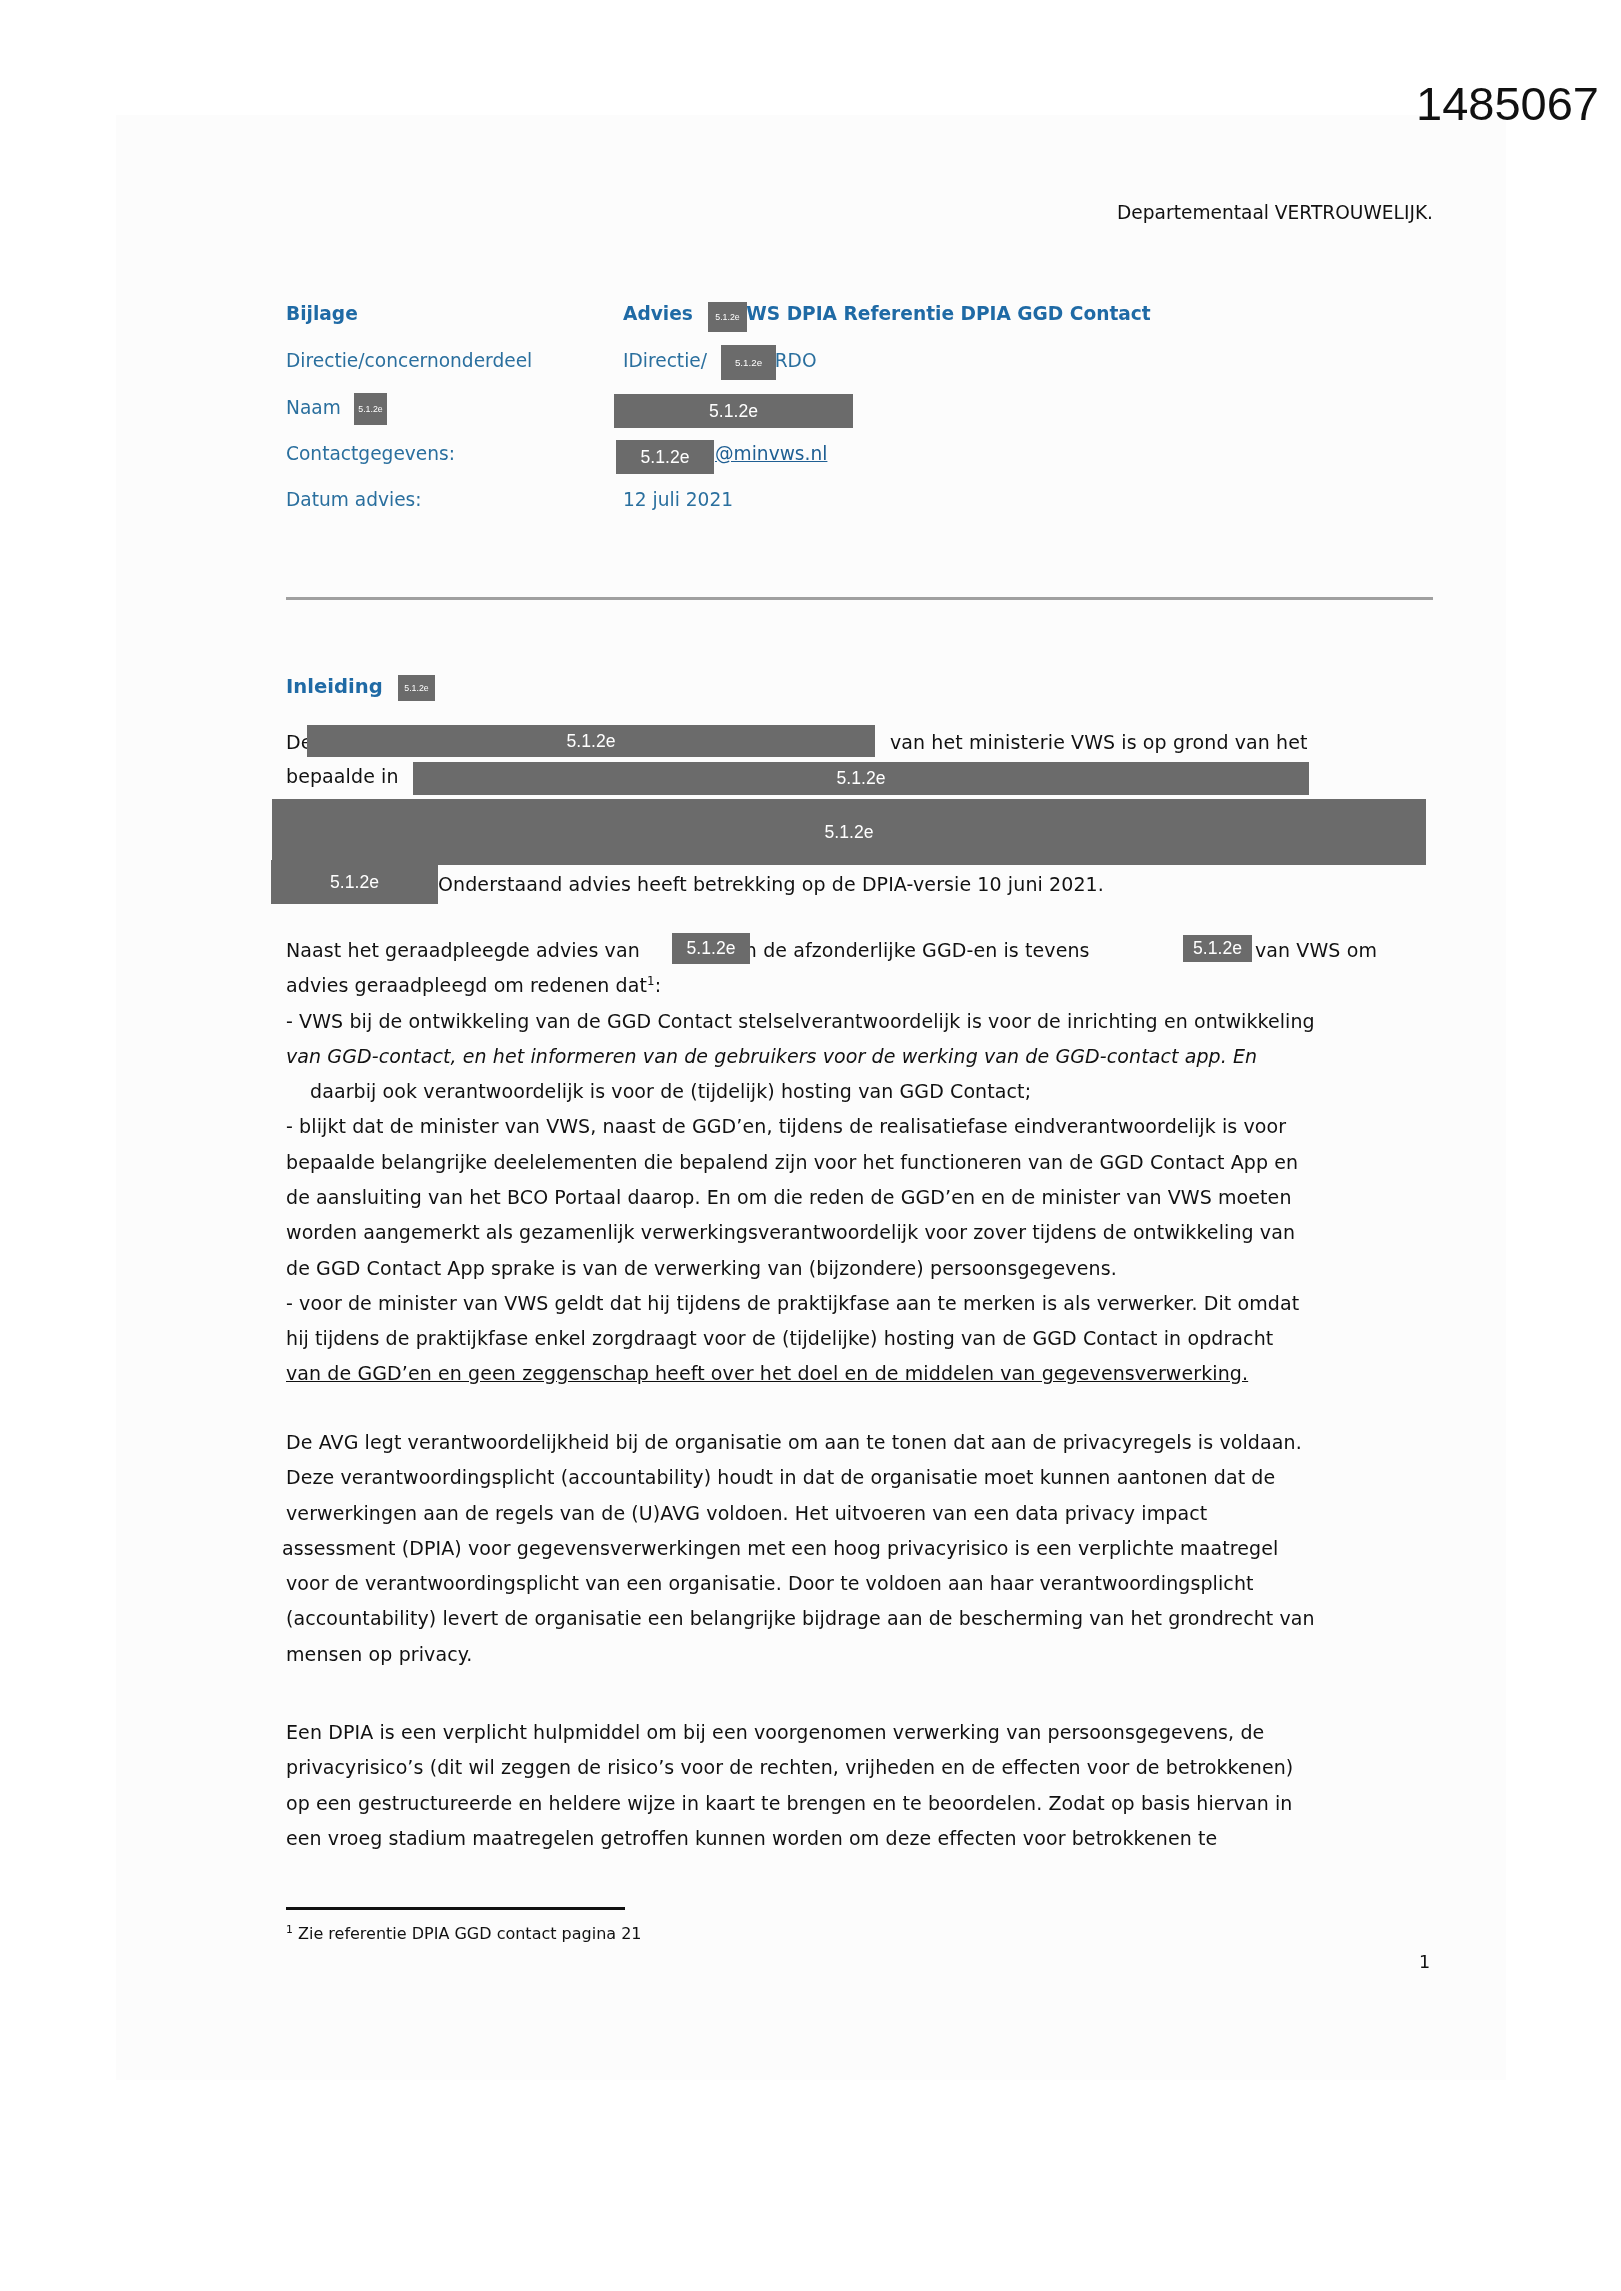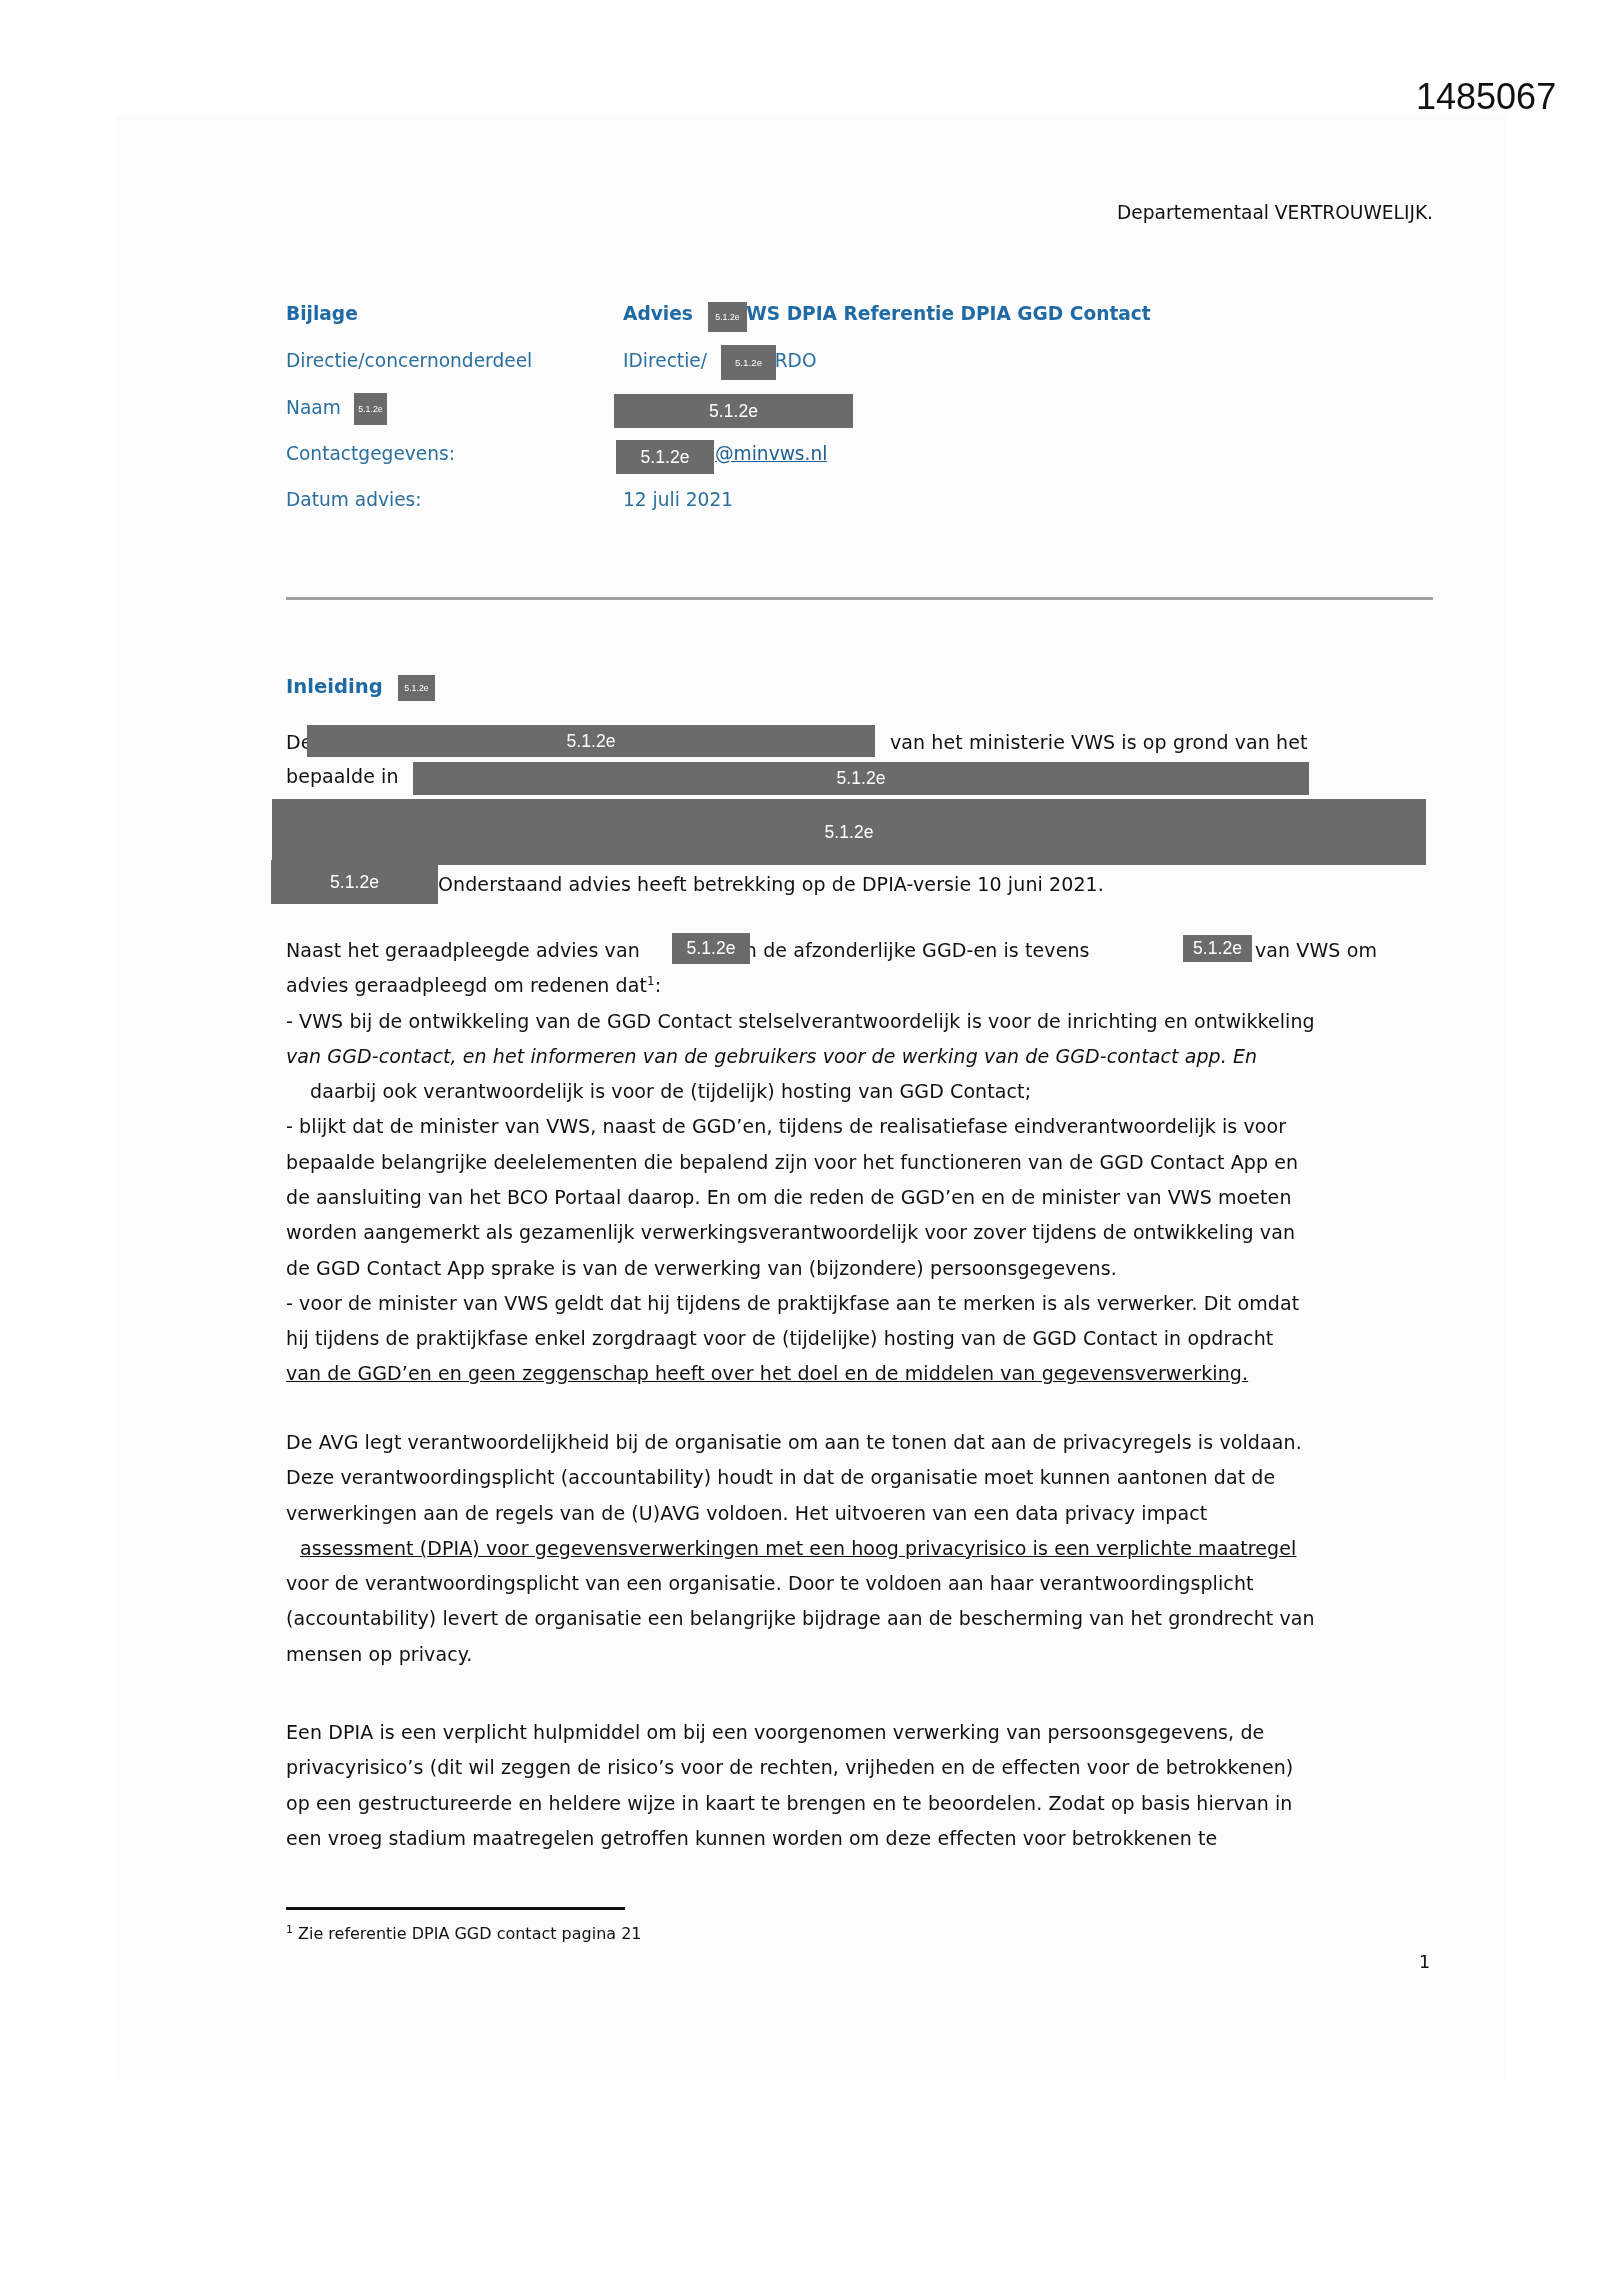--- a/index.html
+++ b/index.html
@@ -1,19 +1,19 @@
 <!DOCTYPE html>
 <html><head>
 <meta charset="utf-8">
 <style>
   html, body { margin:0; padding:0; background:#ffffff; }
   body { width:1621px; height:2292px; position:relative; overflow:hidden; font-family:"DejaVu Sans", sans-serif; color:#111; }
   .page-area { position:absolute; left:116px; top:115px; width:1390px; height:1965px; background:#fcfcfc; }
   .abs { position:absolute; white-space:nowrap; }
-  .docnum { font-family:"Liberation Sans", sans-serif; font-size:36px; color:#111; left:1416px; top:76px; }
+  .docnum { font-family:"Liberation Sans", sans-serif; font-size:47px; color:#111; left:1416px; top:76px; }
   .classification { font-size:18.6px; right:188px; top:202px; color:#111; }
   .hdr-label { font-size:18.6px; color:#2a6f9e; }
   .hdr-label.bold, .hdr-value.bold { font-weight:bold; color:#1f6aa5; }
   .hdr-value { font-size:18.6px; color:#2a6f9e; }
   .redact { position:absolute; background:#6b6b6b; color:#ffffff; font-family:"Liberation Sans", sans-serif; display:flex; align-items:center; justify-content:center; font-size:17.6px; }
   .redact.small { font-size:9.8px; }
   .redact.tiny { font-size:8.8px; }
   .email-link { color:#1f5f93; text-decoration:underline; }
   .divider { position:absolute; left:286px; top:597px; width:1147px; height:2.9px; background:#a0a0a0; }
   .section-title { font-size:19.6px; font-weight:bold; color:#1f6aa5; }
@@ -94,21 +94,21 @@
 <div class="abs body-line" style="left:286px; top:1186px;">de aansluiting van het BCO Portaal daarop. En om die reden de GGD’en en de minister van VWS moeten</div>
 <div class="abs body-line" style="left:286px; top:1221px;">worden aangemerkt als gezamenlijk verwerkingsverantwoordelijk voor zover tijdens de ontwikkeling van</div>
 <div class="abs body-line" style="left:286px; top:1257px;">de GGD Contact App sprake is van de verwerking van (bijzondere) persoonsgegevens.</div>
 <div class="abs body-line" style="left:286px; top:1292px;">- voor de minister van VWS geldt dat hij tijdens de praktijkfase aan te merken is als verwerker. Dit omdat</div>
 <div class="abs body-line" style="left:286px; top:1327px;">hij tijdens de praktijkfase enkel zorgdraagt voor de (tijdelijke) hosting  van de GGD Contact in opdracht</div>
 <div class="abs body-line" style="left:286px; top:1362px;text-decoration:underline;">van de GGD’en en geen zeggenschap heeft over het doel en de middelen van gegevensverwerking.</div>
 
 <div class="abs body-line" style="left:286px; top:1431px;">De AVG legt verantwoordelijkheid bij de organisatie om aan te tonen dat aan de privacyregels is voldaan.</div>
 <div class="abs body-line" style="left:286px; top:1466px;">Deze verantwoordingsplicht (accountability) houdt in dat de organisatie moet kunnen aantonen dat de</div>
 <div class="abs body-line" style="left:286px; top:1502px;">verwerkingen aan de regels van de (U)AVG voldoen. Het uitvoeren van een data privacy impact</div>
-<div class="abs body-line" style="left:300px; top:1537px;text-decoration:underline;">assessment (DPIA) voor gegevensverwerkingen met een hoog privacyrisico is een verplichte maatregel</div>
+<div class="abs body-line" style="left:282px; top:1537px;">assessment (DPIA) voor gegevensverwerkingen met een hoog privacyrisico is een verplichte maatregel</div>
 <div class="abs body-line" style="left:286px; top:1572px;">voor de verantwoordingsplicht van een organisatie. Door te voldoen aan haar verantwoordingsplicht</div>
 <div class="abs body-line" style="left:286px; top:1607px;">(accountability) levert de organisatie een belangrijke bijdrage aan de bescherming van het grondrecht van</div>
 <div class="abs body-line" style="left:286px; top:1643px;">mensen op privacy.</div>
 
 <div class="abs body-line" style="left:286px; top:1721px;">Een DPIA is een verplicht hulpmiddel om bij een voorgenomen verwerking van persoonsgegevens, de</div>
 <div class="abs body-line" style="left:286px; top:1756px;">privacyrisico’s (dit wil zeggen de risico’s voor de rechten, vrijheden en de effecten voor de betrokkenen)</div>
 <div class="abs body-line" style="left:286px; top:1792px;">op een gestructureerde en heldere wijze in kaart te brengen en te beoordelen. Zodat op basis hiervan in</div>
 <div class="abs body-line" style="left:286px; top:1827px;">een vroeg stadium  maatregelen getroffen kunnen worden om deze effecten voor betrokkenen te</div>
 
 <div class="fn-rule"></div>

